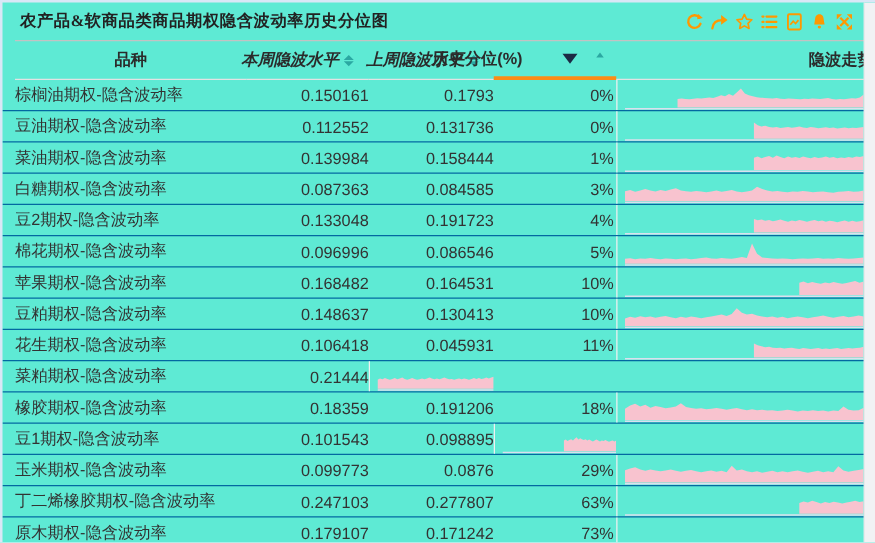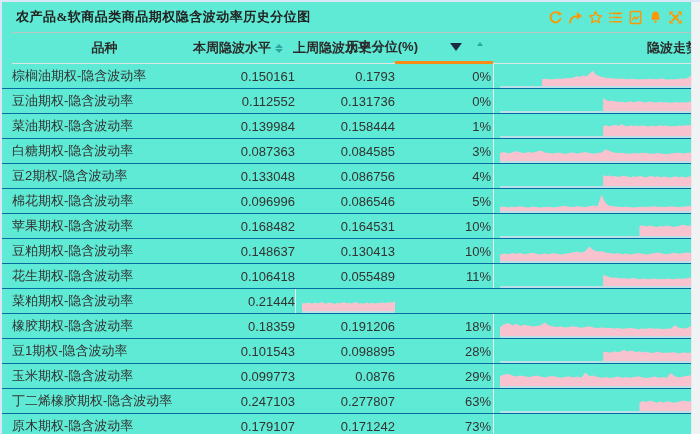--- a/index.html
+++ b/index.html
@@ -38,21 +38,21 @@
     padding-left:10px; padding-right:9px;
   }
   .grid-head { height:31px; }
   .grid-head > div {
     display:flex; align-items:center;
     font-size:13px; font-weight:bold; color:#2b2b2b;
     border-bottom:1px solid #e3e3e3;
     white-space:nowrap;
   }
   .h-name { justify-content:center; }
-  .h-num { justify-content:flex-end; padding-right:12px; cursor:pointer; }
+  .h-num { justify-content:flex-end; padding-right:12px; cursor:pointer;font-style:italic; }
   .h-pct { justify-content:flex-end; padding-right:2px; border-bottom:3px solid #fb8c16 !important; cursor:pointer;gap:29px; }
   .h-trend { justify-content:flex-end; overflow:visible; position:relative; }
   .h-trend .trend-label { position:absolute; right:-8px; white-space:nowrap; }
 
   .sort-pair { display:inline-flex; flex-direction:column; margin-left:4px; gap:1px; }
   .sort-pair .up    { width:0;height:0;border-left:4px solid transparent;border-right:4px solid transparent;border-bottom:4px solid #2ba8a2; }
   .sort-pair .down  { width:0;height:0;border-left:4px solid transparent;border-right:4px solid transparent;border-top:4px solid #2ba8a2; }
   .filter-tri {
     display:inline-block; margin-left:3px;
     width:0;height:0;
@@ -221,21 +221,21 @@
         <div class="c-spark">
           <svg viewBox="0 0 200 22" preserveAspectRatio="none">
             <line x1="0" y1="21" x2="200" y2="21" stroke="#DBE0EE" stroke-width="1.3"></line>
             <polygon points="0.0,20 0.0,11.9 4.3,11.0 8.5,12.4 12.8,11.4 17.0,10.1 21.3,11.4 25.5,12.1 29.8,11.0 34.0,11.7 38.3,10.6 42.6,9.6 46.8,11.4 51.1,11.9 55.3,12.4 59.6,11.7 63.8,12.1 68.1,12.8 72.3,12.1 76.6,11.4 80.9,12.4 85.1,11.7 89.4,11.0 93.6,12.1 97.9,12.8 102.1,12.1 106.4,11.4 110.6,8.3 114.9,10.1 119.1,11.4 123.4,12.1 127.7,11.7 131.9,12.4 136.2,12.8 140.4,12.1 144.7,12.4 148.9,11.7 153.2,12.1 157.4,12.8 161.7,12.4 166.0,12.1 170.2,12.8 174.5,13.2 178.7,12.4 183.0,12.1 187.2,11.7 191.5,12.4 195.7,12.1 200.0,11.4 200,20" fill="#F8C3CF"></polygon>
           </svg>
         </div>
       </div>
       <div class="grid-row">
         <div class="c-name">豆2期权-隐含波动率</div>
         <div class="c-num">0.133048</div>
-        <div class="c-num">0.086756</div>
+        <div class="c-num">0.191723</div>
         <div class="c-pct">4%</div>
         <div class="c-spark">
           <svg viewBox="0 0 200 22" preserveAspectRatio="none">
             <line x1="0" y1="21" x2="200" y2="21" stroke="#DBE0EE" stroke-width="1.3"></line>
             <polygon points="108.0,20 108.0,9.2 111.2,10.1 114.3,9.6 117.5,10.6 120.7,9.9 123.9,11.0 127.0,10.3 130.2,9.6 133.4,10.6 136.6,11.4 139.7,10.3 142.9,11.0 146.1,9.9 149.2,10.6 152.4,11.4 155.6,10.6 158.8,9.9 161.9,11.0 165.1,10.3 168.3,11.4 171.4,10.6 174.6,11.0 177.8,11.7 181.0,11.0 184.1,10.3 187.3,11.4 190.5,10.6 193.7,11.4 196.8,11.0 200.0,10.1 200,20" fill="#F8C3CF"></polygon>
           </svg>
         </div>
       </div>
       <div class="grid-row">
         <div class="c-name">棉花期权-隐含波动率</div>
@@ -269,21 +269,21 @@
         <div class="c-spark">
           <svg viewBox="0 0 200 22" preserveAspectRatio="none">
             <line x1="0" y1="21" x2="200" y2="21" stroke="#DBE0EE" stroke-width="1.3"></line>
             <polygon points="0.0,20 0.0,13.7 4.3,12.4 8.5,13.2 12.8,11.9 17.0,12.8 21.3,12.1 25.5,13.2 29.8,12.4 34.0,11.7 38.3,12.8 42.6,13.5 46.8,12.4 51.1,13.2 55.3,12.1 59.6,12.8 63.8,13.5 68.1,12.8 72.3,12.1 76.6,11.4 80.9,10.6 85.1,11.7 89.4,10.1 93.6,5.6 97.9,9.2 102.1,10.6 106.4,9.9 110.6,11.4 114.9,12.1 119.1,12.8 123.4,12.1 127.7,13.2 131.9,12.4 136.2,13.5 140.4,12.8 144.7,12.1 148.9,12.8 153.2,13.5 157.4,12.8 161.7,12.1 166.0,11.4 170.2,12.4 174.5,13.2 178.7,12.4 183.0,11.7 187.2,12.8 191.5,12.1 195.7,11.4 200.0,12.1 200,20" fill="#F8C3CF"></polygon>
           </svg>
         </div>
       </div>
       <div class="grid-row">
         <div class="c-name">花生期权-隐含波动率</div>
         <div class="c-num">0.106418</div>
-        <div class="c-num">0.055489</div>
+        <div class="c-num">0.045931</div>
         <div class="c-pct">11%</div>
         <div class="c-spark">
           <svg viewBox="0 0 200 22" preserveAspectRatio="none">
             <line x1="0" y1="21" x2="200" y2="21" stroke="#DBE0EE" stroke-width="1.3"></line>
             <polygon points="108.0,20 108.0,8.8 111.2,10.1 114.3,11.0 117.5,11.7 120.7,11.4 123.9,12.1 127.0,12.4 130.2,12.1 133.4,12.8 136.6,12.4 139.7,12.1 142.9,12.8 146.1,13.2 149.2,12.4 152.4,12.8 155.6,13.2 158.8,12.8 161.9,12.4 165.1,13.2 168.3,12.8 171.4,13.2 174.6,12.8 177.8,12.4 181.0,13.2 184.1,12.8 187.3,12.4 190.5,12.8 193.7,12.4 196.8,12.1 200.0,11.4 200,20" fill="#F8C3CF"></polygon>
           </svg>
         </div>
       </div>
       <div class="grid-row">
         <div class="c-name">菜粕期权-隐含波动率</div>
@@ -304,21 +304,20 @@
           <svg viewBox="0 0 200 22" preserveAspectRatio="none">
             <line x1="0" y1="21" x2="200" y2="21" stroke="#DBE0EE" stroke-width="1.3"></line>
             <polygon points="0.0,20 0.0,11.0 4.3,8.3 8.5,7.0 12.8,9.2 17.0,7.8 21.3,10.1 25.5,8.8 29.8,9.6 34.0,10.6 38.3,9.9 42.6,9.2 46.8,6.5 51.1,9.6 55.3,10.3 59.6,11.0 63.8,10.6 68.1,11.4 72.3,11.0 76.6,10.3 80.9,11.0 85.1,11.7 89.4,11.0 93.6,10.3 97.9,11.4 102.1,12.1 106.4,11.4 110.6,12.1 114.9,11.7 119.1,12.4 123.4,12.1 127.7,12.8 131.9,12.4 136.2,11.7 140.4,12.4 144.7,13.2 148.9,12.4 153.2,12.8 157.4,12.1 161.7,12.8 166.0,12.4 170.2,13.2 174.5,12.4 178.7,12.8 183.0,9.2 187.2,11.7 191.5,12.4 195.7,12.1 200.0,10.1 200,20" fill="#F8C3CF"></polygon>
           </svg>
         </div>
       </div>
       <div class="grid-row">
         <div class="c-name">豆1期权-隐含波动率</div>
         <div class="c-num">0.101543</div>
         <div class="c-num">0.098895</div>
-        <div class="c-pct">28%</div>
         <div class="c-spark">
           <svg viewBox="0 0 200 22" preserveAspectRatio="none">
             <line x1="0" y1="21" x2="200" y2="21" stroke="#DBE0EE" stroke-width="1.3"></line>
             <polygon points="108.0,20 108.0,11.4 111.2,10.6 114.3,11.7 117.5,11.0 120.7,10.3 123.9,11.4 127.0,9.9 130.2,8.8 133.4,10.6 136.6,9.6 139.7,10.3 142.9,11.0 146.1,10.3 149.2,11.4 152.4,10.6 155.6,11.4 158.8,12.1 161.9,11.4 165.1,10.6 168.3,11.4 171.4,12.1 174.6,11.4 177.8,11.7 181.0,11.0 184.1,11.7 187.3,12.4 190.5,11.7 193.7,11.4 196.8,12.1 200.0,11.4 200,20" fill="#F8C3CF"></polygon>
           </svg>
         </div>
       </div>
       <div class="grid-row">
         <div class="c-name">玉米期权-隐含波动率</div>
         <div class="c-num">0.099773</div>

